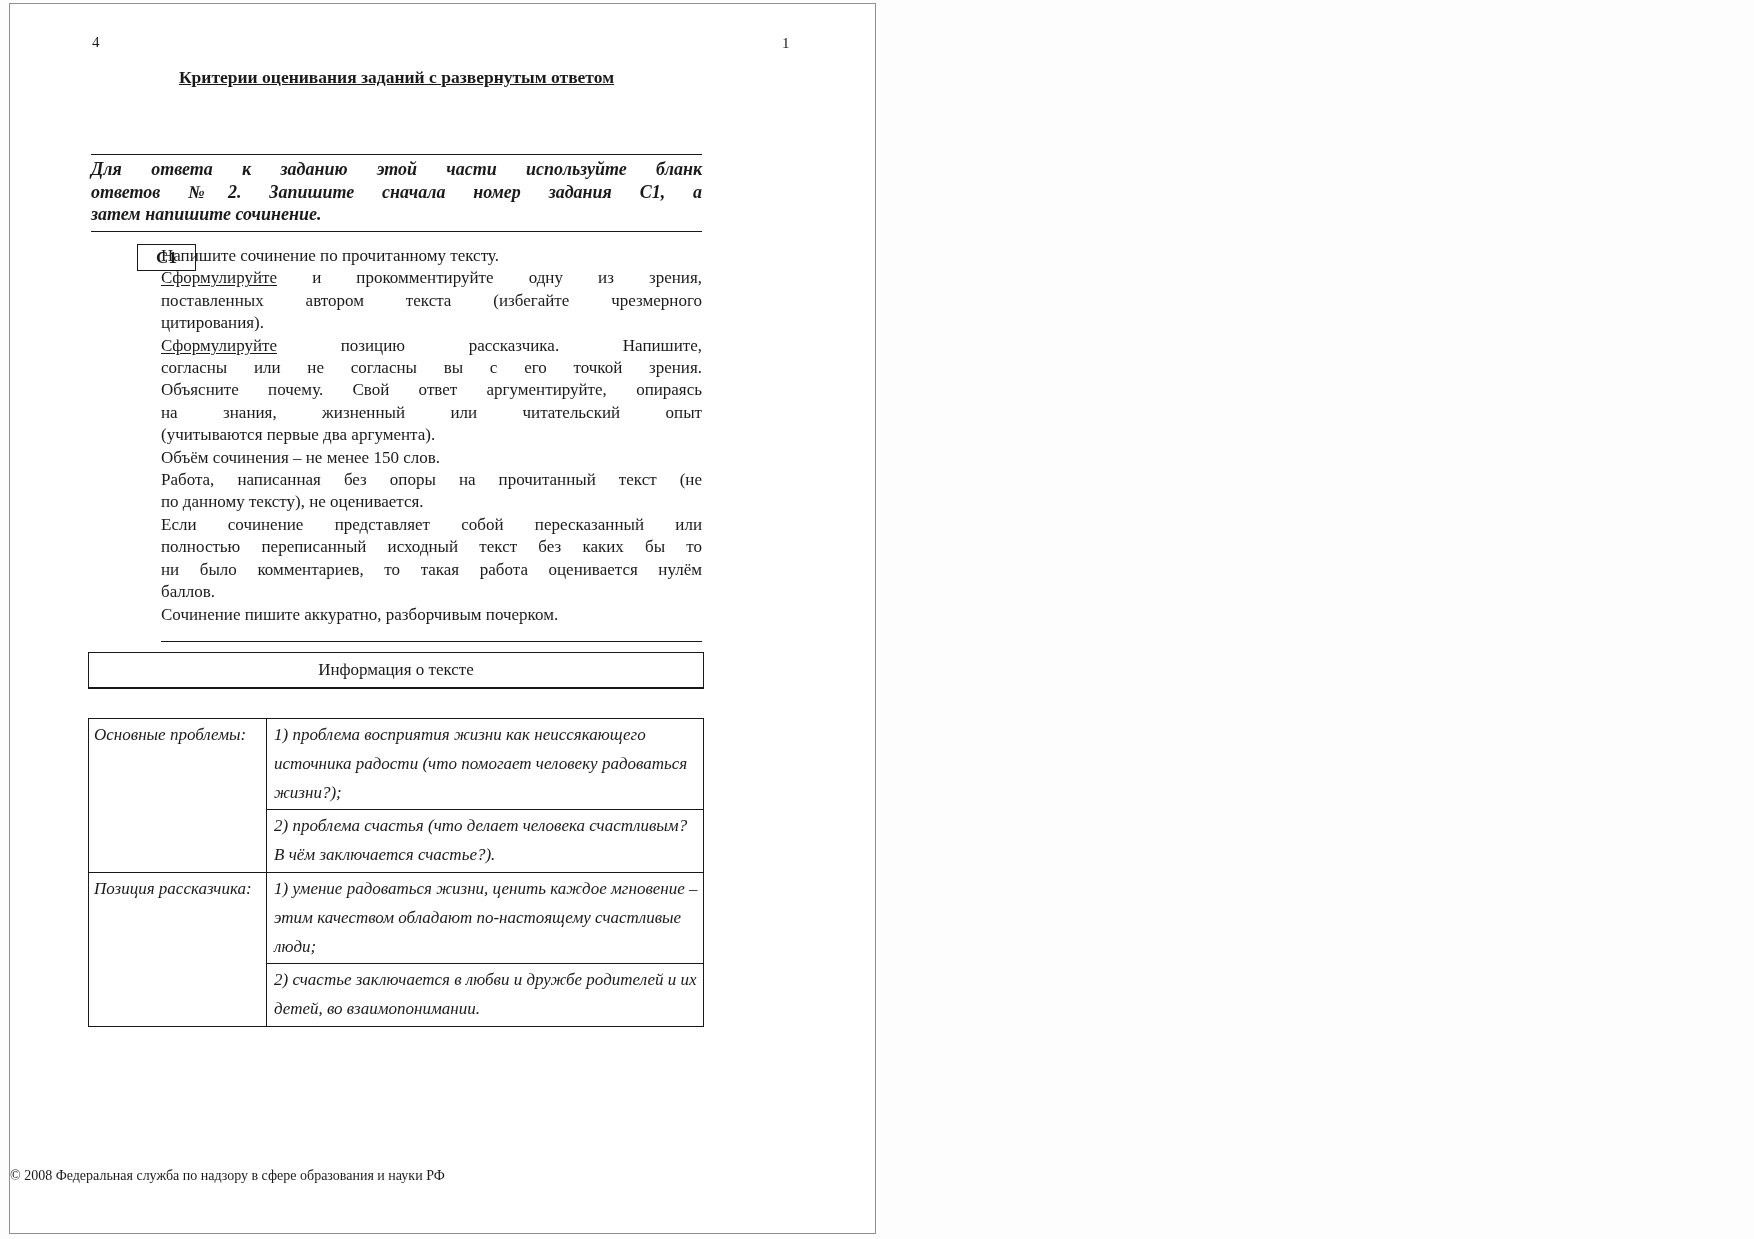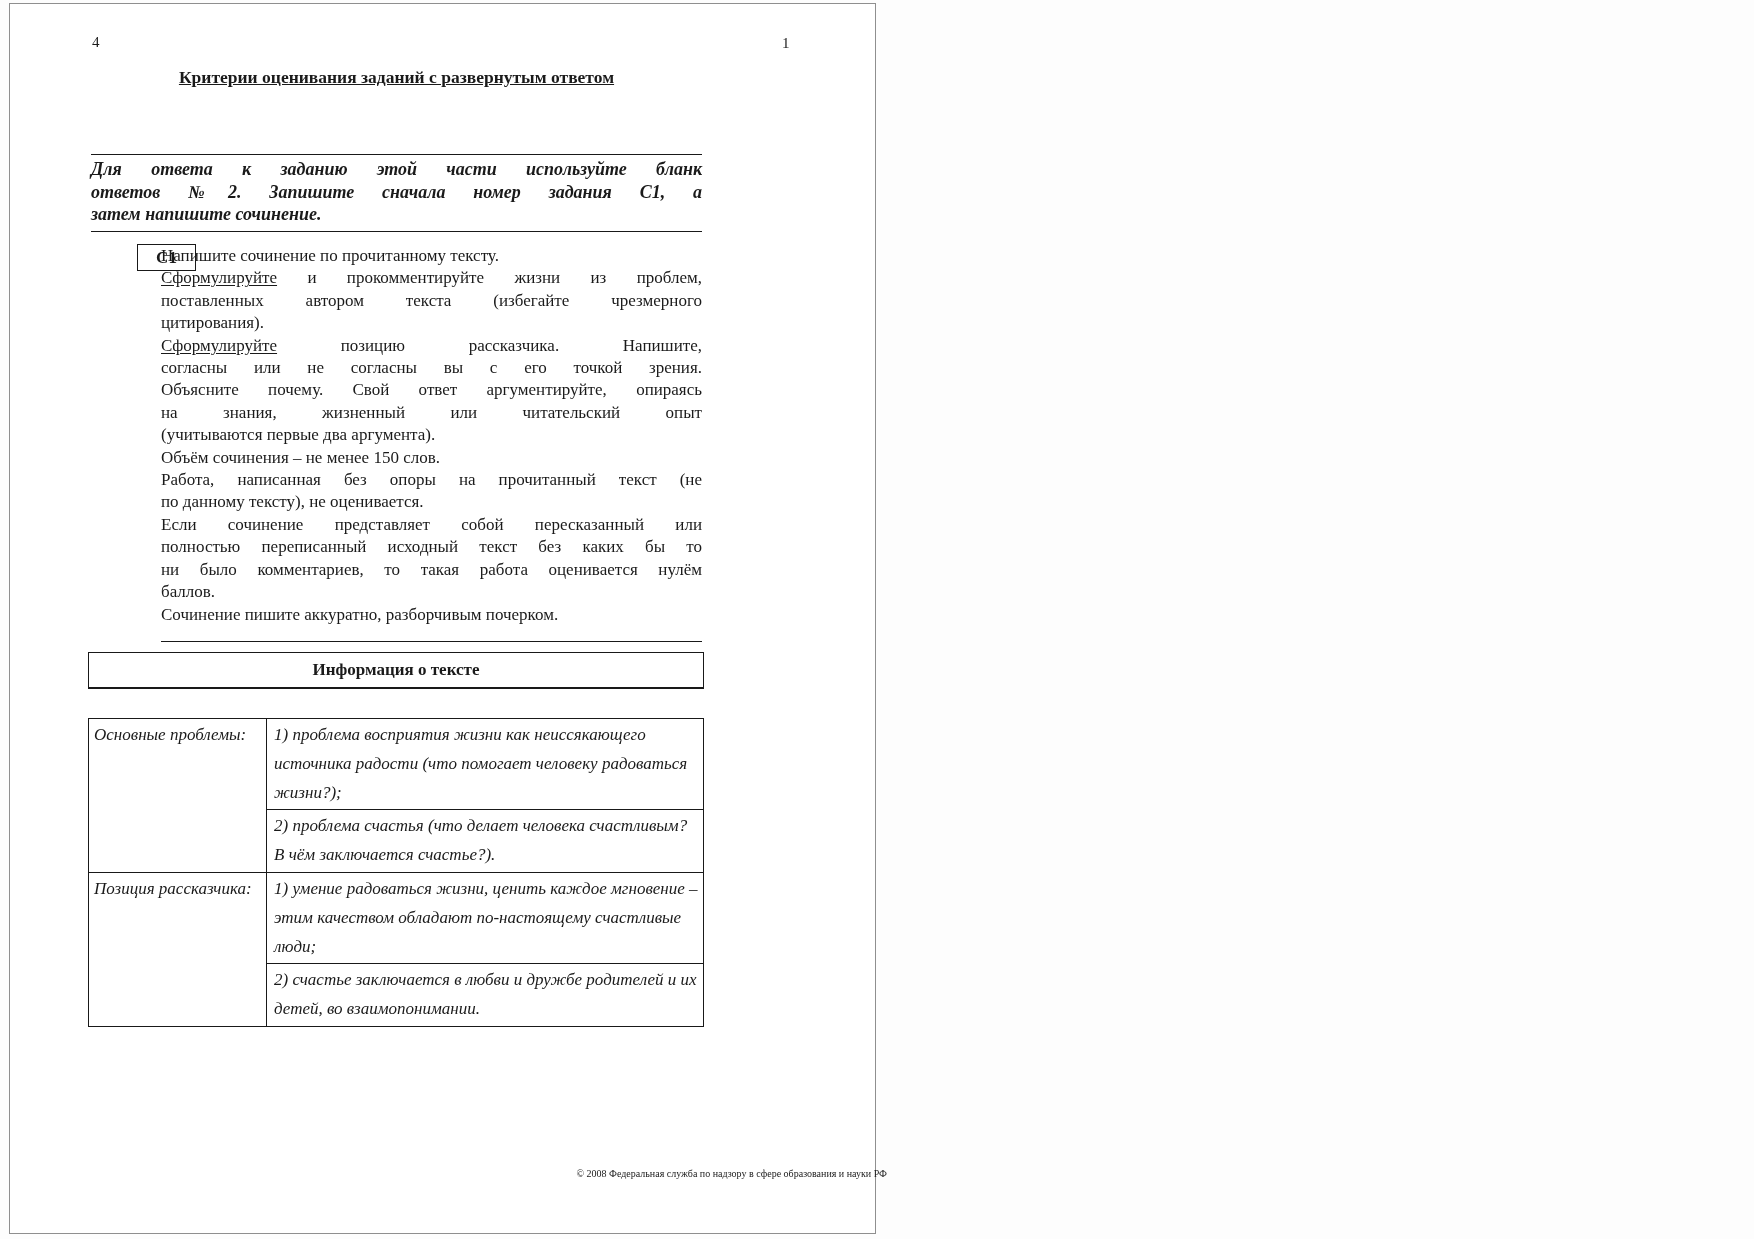--- a/index.html
+++ b/index.html
@@ -39,35 +39,34 @@
     padding-top:2px;padding-bottom:15px;border-bottom:1.2px solid #191919;
   }
   .tl{text-align:justify;}
   .tl.j{text-align-last:justify;}
   .u{text-decoration:underline;text-underline-offset:2px;}
   .info-header{
     position:absolute;left:78px;top:648px;width:616px;height:37px;
     box-sizing:border-box;border:1.5px solid #191919;border-bottom-width:2.5px;
     display:flex;align-items:center;justify-content:center;
     font-size:17px;
-    font-weight:bold;
   }
   table.main{
     position:absolute;left:78px;top:714px;width:616px;
     border-collapse:collapse;font-size:17px;line-height:28.8px;
     table-layout:fixed;
   }
   table.main td{
     border:1.5px solid #191919;vertical-align:top;font-style:italic;
   }
   td.lbl{width:168px;padding:2px 4px 2px 5px;}
   td.itm{padding:2px 4px 2px 7px;}
   .footer{
-    position:absolute;left:12px;top:1164px;width:100%;
-    text-align:right;font-size:10px;
+    position:absolute;left:0;top:1164px;width:100%;
+    text-align:left;font-size:14px;
   }
 </style>
 </head>
 <body>
 
 <div class="canvas">
   <div class="page">
 
     <div class="pagenum left">4</div>
     <div class="pagenum right">1</div>
@@ -77,21 +76,21 @@
     <div class="instruction">
       <div class="iline j">Для ответа к заданию этой части используйте бланк</div>
       <div class="iline j">ответов №2. Запишите сначала номер задания С1, а</div>
       <div class="iline">затем напишите сочинение.</div>
     </div>
 
     <div class="task-label">С1</div>
 
     <div class="task-text">
       <div class="tl"><span>Напишите сочинение по прочитанному тексту.</span></div>
-      <div class="tl j"><span class="u">Сформулируйте</span><span> и прокомментируйте жизни из проблем,</span></div>
+      <div class="tl j"><span class="u">Сформулируйте</span><span> и прокомментируйте одну из зрения,</span></div>
       <div class="tl j"><span>поставленных автором текста (избегайте чрезмерного</span></div>
       <div class="tl"><span>цитирования).</span></div>
       <div class="tl j"><span class="u">Сформулируйте</span><span> позицию рассказчика. Напишите,</span></div>
       <div class="tl j"><span>согласны или не согласны вы с его точкой зрения.</span></div>
       <div class="tl j"><span>Объясните почему. Свой ответ аргументируйте, опираясь</span></div>
       <div class="tl j"><span>на знания, жизненный или читательский опыт</span></div>
       <div class="tl"><span>(учитываются первые два аргумента).</span></div>
       <div class="tl"><span>Объём сочинения – не менее 150 слов.</span></div>
       <div class="tl j"><span>Работа, написанная без опоры на прочитанный текст (не</span></div>
       <div class="tl"><span>по данному тексту), не оценивается.</span></div>

